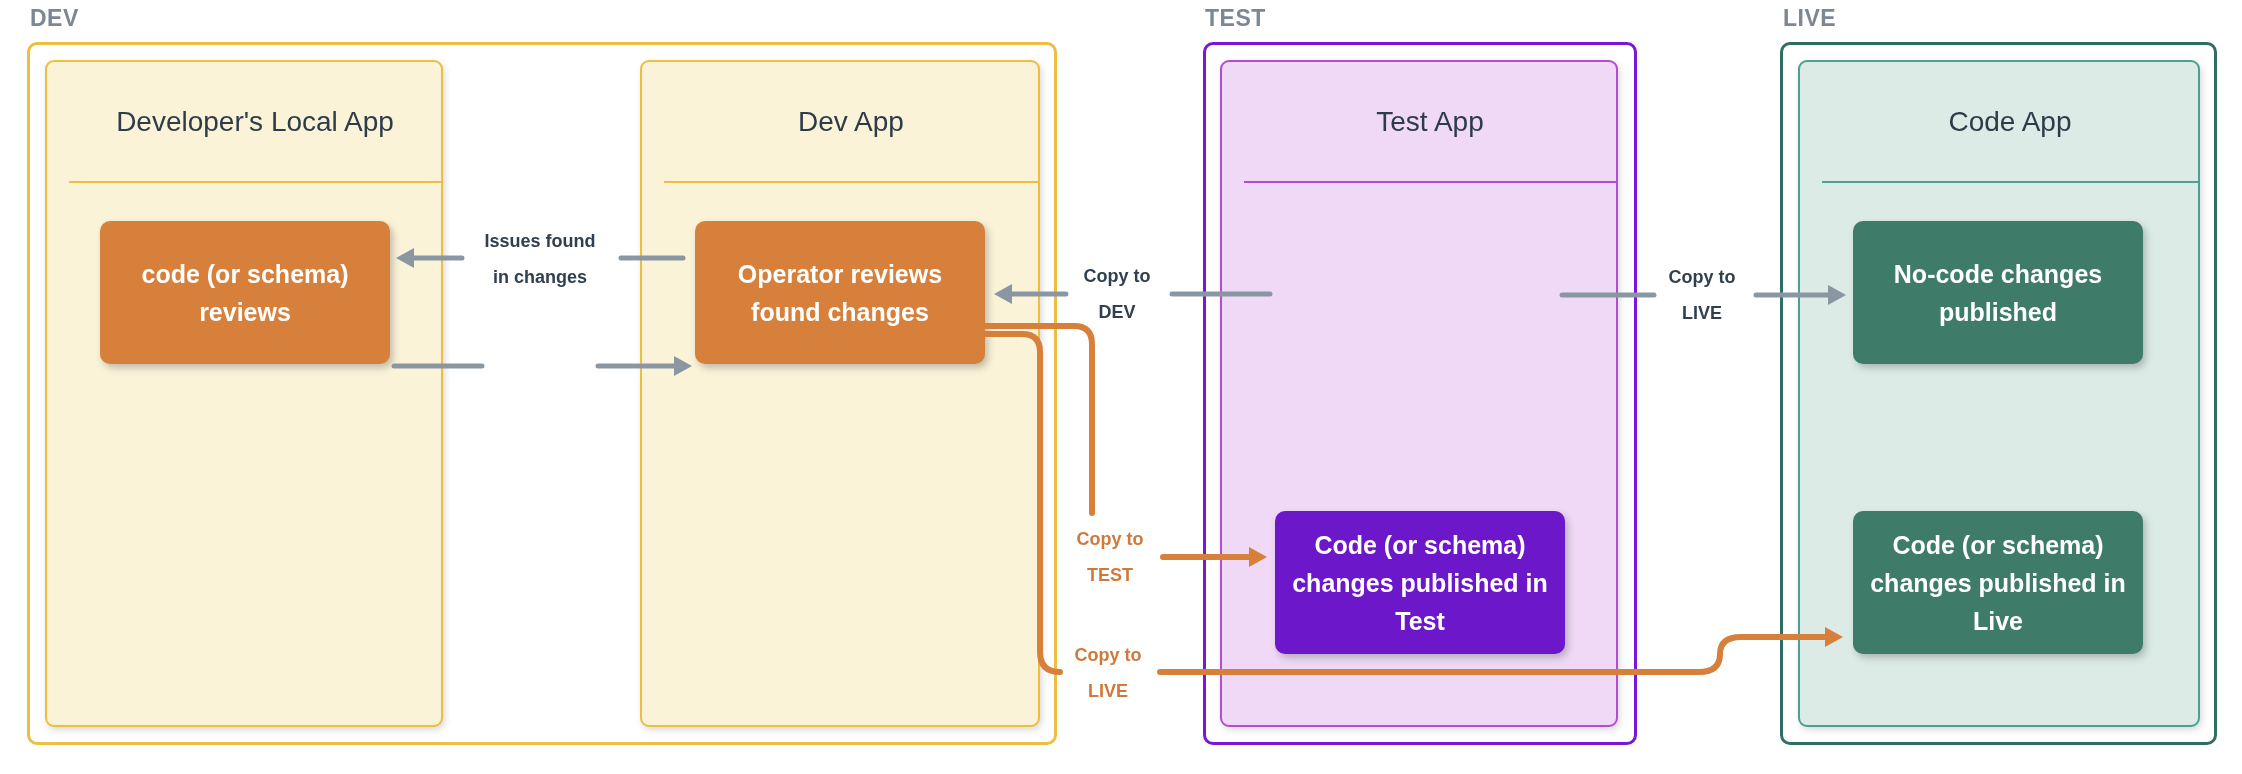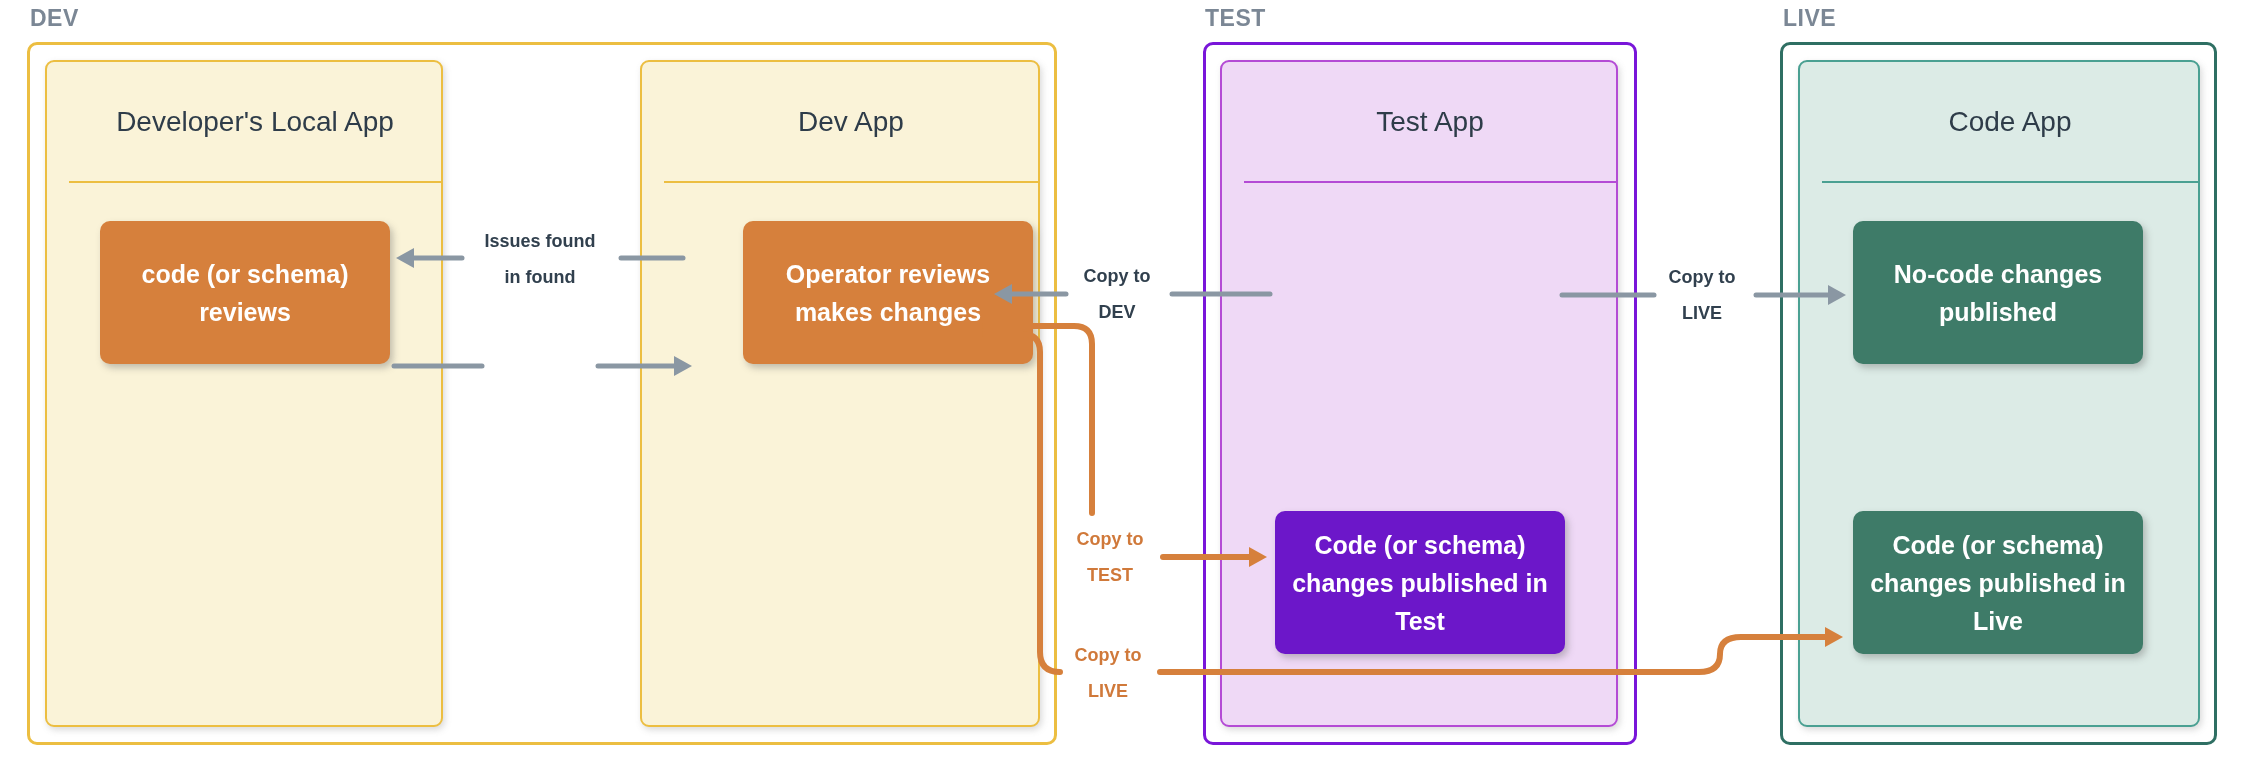--- a/index.html
+++ b/index.html
@@ -88,23 +88,23 @@
   <div class="app green" style="left:1798px;width:402px;">
     <div class="app-header">
       <span>Code App</span>
     </div>
   </div>
 
   <div class="node orange" style="left:100px;top:221px;">
     <span>code (or schema)</span>
     <span>reviews</span>
   </div>
-  <div class="node orange" style="left:695px;top:221px;margin-left:48px;">
+  <div class="node orange" style="left:695px;top:221px;">
     <span>Operator reviews</span>
-    <span>makes changes</span>
+    <span>found changes</span>
   </div>
   <div class="node violet" style="left:1275px;top:511px;">
     <span>Code (or schema)</span>
     <span>changes published in</span>
     <span>Test</span>
   </div>
   <div class="node teal" style="left:1853px;top:221px;">
     <span>No-code changes</span>
     <span>published</span>
   </div>
@@ -136,21 +136,21 @@
     <g stroke="#d6803c" stroke-width="6" fill="none" stroke-linecap="round" stroke-linejoin="round">
       <path d="M985,326 L1074,326 Q1092,326 1092,344 L1092,513"></path>
       <path d="M1163,557 L1249,557" marker-end="url(#ah-orange)"></path>
       <path d="M985,334 L1022,334 Q1040,334 1040,352 L1040,652 Q1040,672 1060,672"></path>
       <path d="M1160,672 L1699,672 Q1720,672 1720,654 Q1720,637 1741,637 L1825,637" marker-end="url(#ah-orange)"></path>
     </g>
   </svg>
 
   <div class="alabel gray" style="left:540px;top:259px;">
     <span>Issues found</span>
-    <span>in found</span>
+    <span>in changes</span>
   </div>
   <div class="alabel gray" style="left:1117px;top:294px;">
     <span>Copy to</span>
     <span>DEV</span>
   </div>
   <div class="alabel gray" style="left:1702px;top:295px;">
     <span>Copy to</span>
     <span>LIVE</span>
   </div>
   <div class="alabel orangetxt" style="left:1110px;top:557px;">

